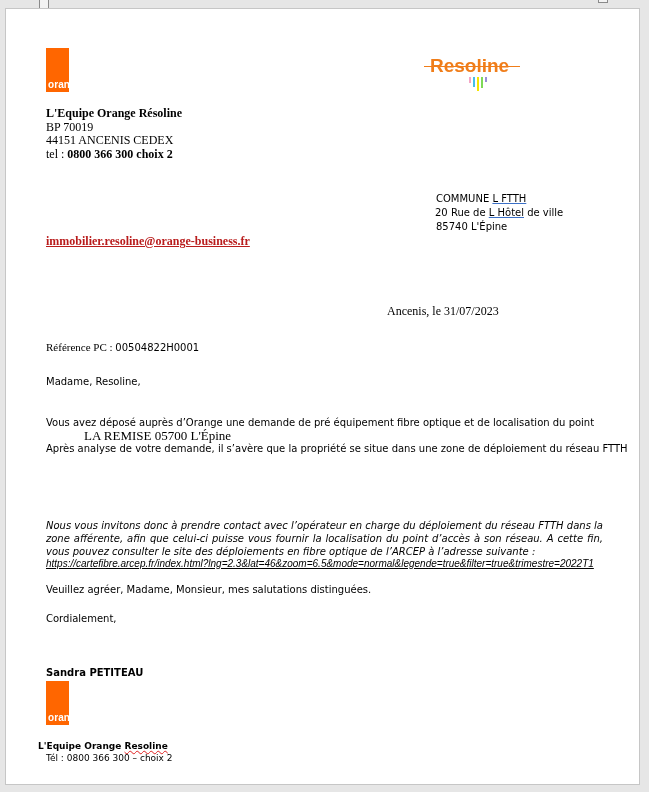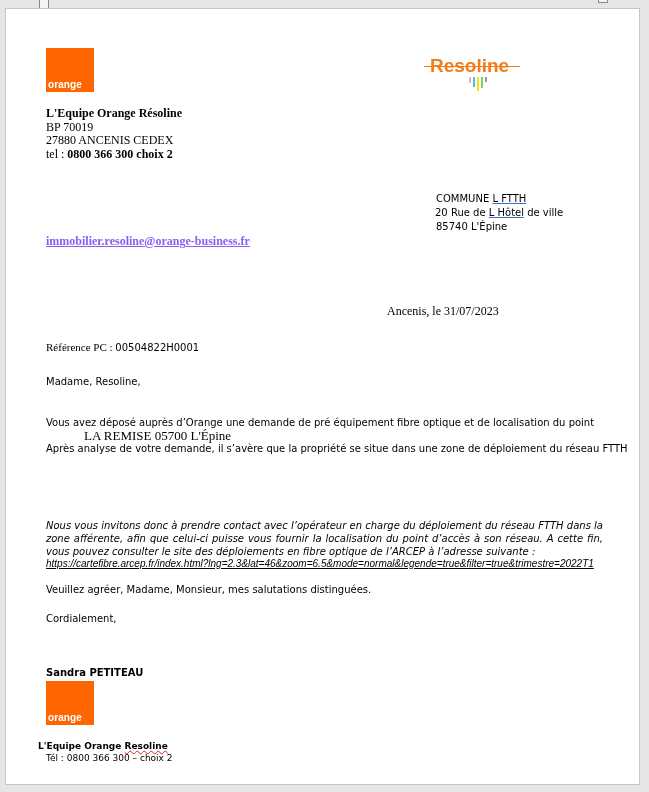--- a/index.html
+++ b/index.html
@@ -9,28 +9,28 @@
     }
     .ruler-mark { position: absolute; border: 1px solid #8a8a8a; background: #f3f3f3; }
     .page {
       position: absolute; left: 5px; top: 8px; width: 635px; height: 777px;
       background: #fff; border: 1px solid #c6c6c6; box-sizing: border-box;
     }
     .abs { position: absolute; white-space: nowrap; }
     .serif { font-family: "Liberation Serif", serif; }
     .sans { font-family: "DejaVu Sans", sans-serif; }
     .orange-logo {
-      position: absolute; width: 48px; height: 44px; background: #ff6600;
+      position: absolute; width: 23px; height: 44px; background: #ff6600;
     }
     .orange-logo span {
       position: absolute; left: 2px; bottom: 2px; color: #fff; font-size: 10px;
       font-family: "Liberation Sans", sans-serif; font-weight: bold; letter-spacing: 0.1px;
     }
     .t10 { font-size: 10px; line-height: 13px; }
-    .link-orange { color: #8b5cf6; text-decoration: underline; font-weight: bold; }
+    .link-orange { color: #b91c1c; text-decoration: underline; font-weight: bold; }
     .spell { text-decoration: underline; text-decoration-color: #3a6fc6; }
     .spell-red { text-decoration: underline wavy #e02020; text-decoration-thickness: 1px; }
     .justify { text-align: justify; text-align-last: left; white-space: normal; }
     .url { text-decoration: underline; word-break: break-all; white-space: normal; }
   </style>
 </head>
 <body>
 
 <div class="ruler-mark" style="left:39px; top:-2px; width:8px; height:9px;"></div>
 <div class="ruler-mark" style="left:598px; top:-2px; width:8px; height:3px;"></div>
@@ -49,21 +49,21 @@
       <div style="position:absolute; left:4px; top:0; width:2px; height:10px; background:#45c0e8;"></div>
       <div style="position:absolute; left:8px; top:0; width:2px; height:14px; background:#f5e400;"></div>
       <div style="position:absolute; left:12px; top:0; width:2px; height:11px; background:#7ed957;"></div>
       <div style="position:absolute; left:16px; top:0; width:2px; height:5px; background:#9a8fd6;"></div>
     </div>
   </div>
 
   <div class="abs serif" style="left:40px; top:98px; font-size:12px; line-height:13.5px;">
     <div style="font-weight:bold;">L'Equipe Orange Résoline</div>
     <div>BP 70019</div>
-    <div>27880 ANCENIS CEDEX</div>
+    <div>44151 ANCENIS CEDEX</div>
     <div>
       <span>tel : </span><b>0800 366 300 choix 2</b>
     </div>
   </div>
 
   <div class="abs sans" style="left:429px; top:183px; font-size:10px; line-height:14px;">
     <div style="padding-left:1px;">
       <span>COMMUNE </span><span class="spell">L FTTH</span>
     </div>
     <div>

